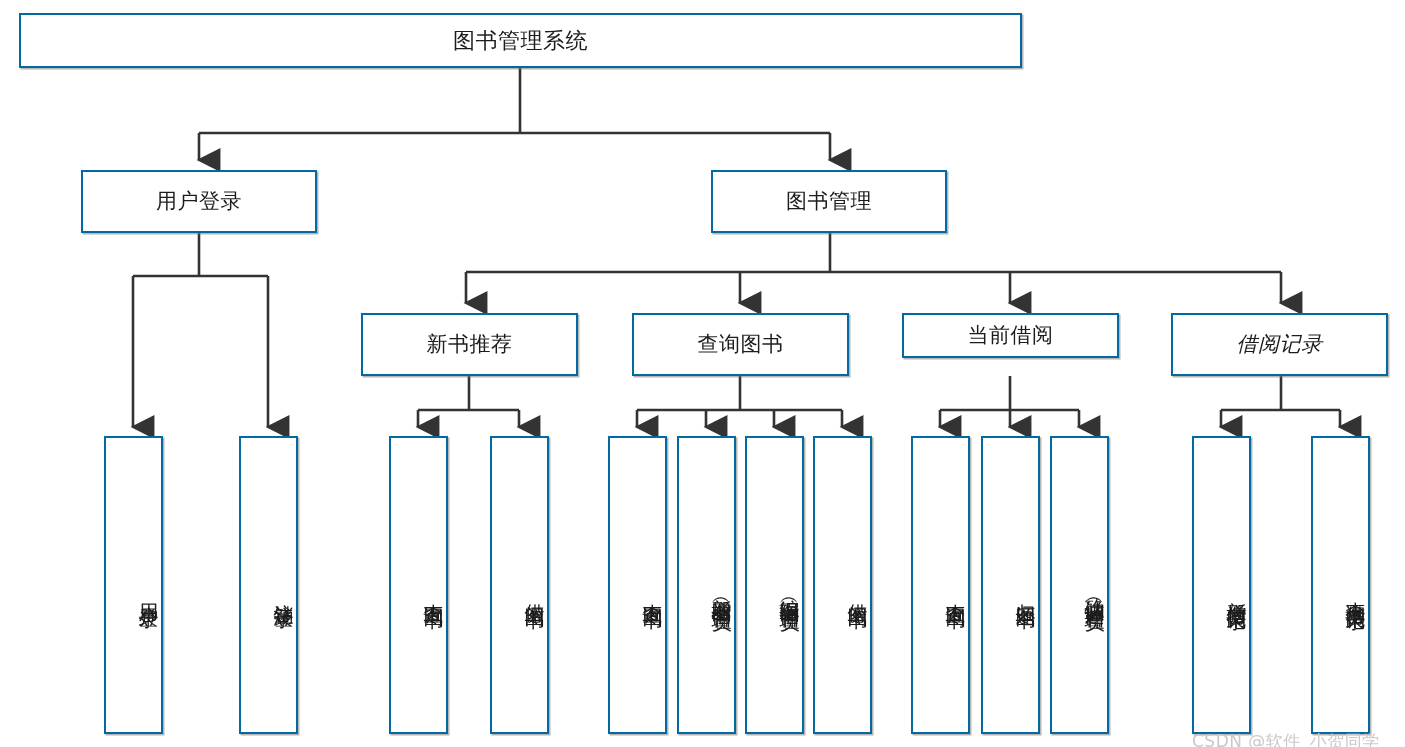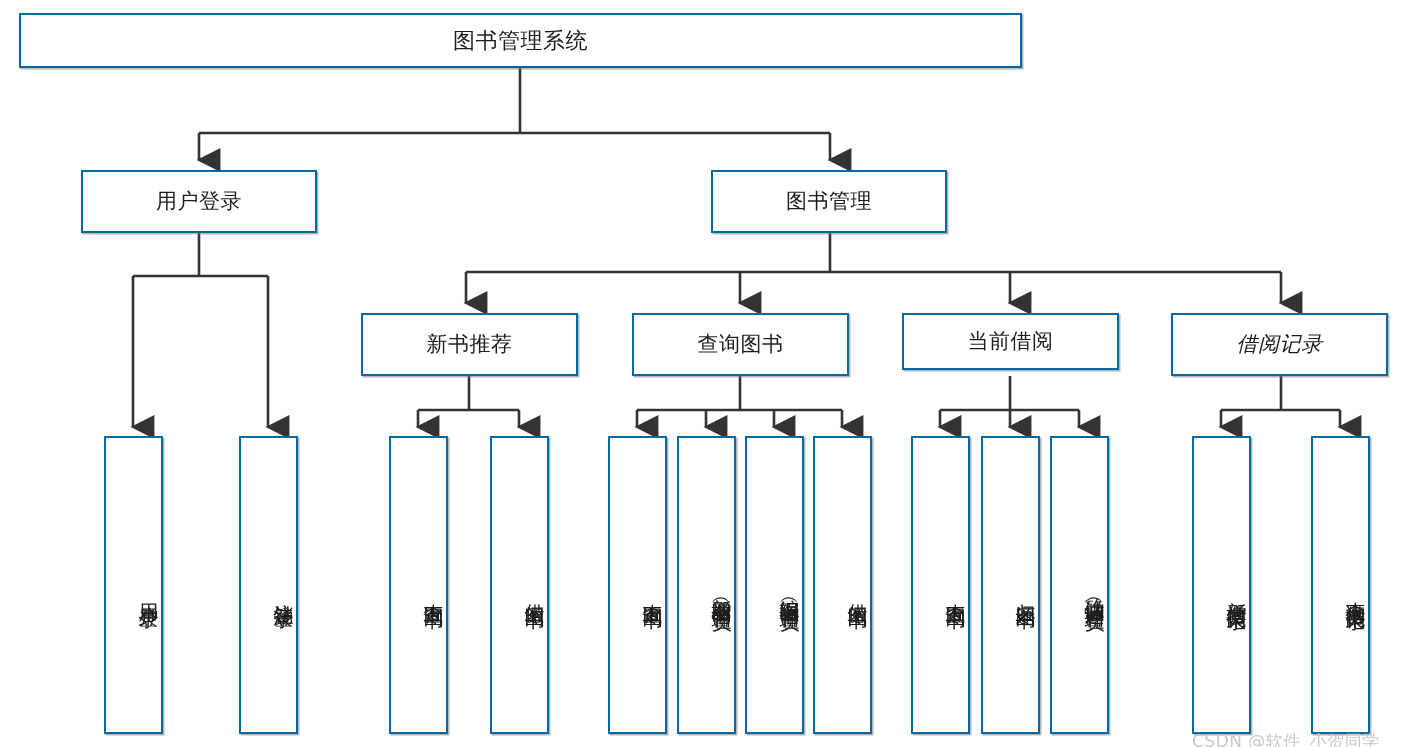--- a/index.html
+++ b/index.html
@@ -128,21 +128,21 @@
   </div>
 
   <div class="node horiz" style="left:711px;top:170px;width:236px;height:63px;">
     <span class="lbl">图书管理</span>
   </div>
 
   <div class="node horiz" style="left:632px;top:313px;width:217px;height:63px;">
     <span class="lbl">查询图书</span>
   </div>
 
-  <div class="node horiz" style="left:902px;top:313px;width:217px;height:57px;">
+  <div class="node horiz" style="left:902px;top:313px;width:217px;height:45px;">
     <span class="lbl">当前借阅</span>
   </div>
 
   <div class="node horiz" style="left:1171px;top:313px;width:217px;height:63px;font-style:italic;">
     <span class="lbl">借阅记录</span>
   </div>
 
   <div class="node vert" style="left:104px;top:436px;width:59px;height:298px;">
     <span class="lbl">用户登录</span>
   </div>

